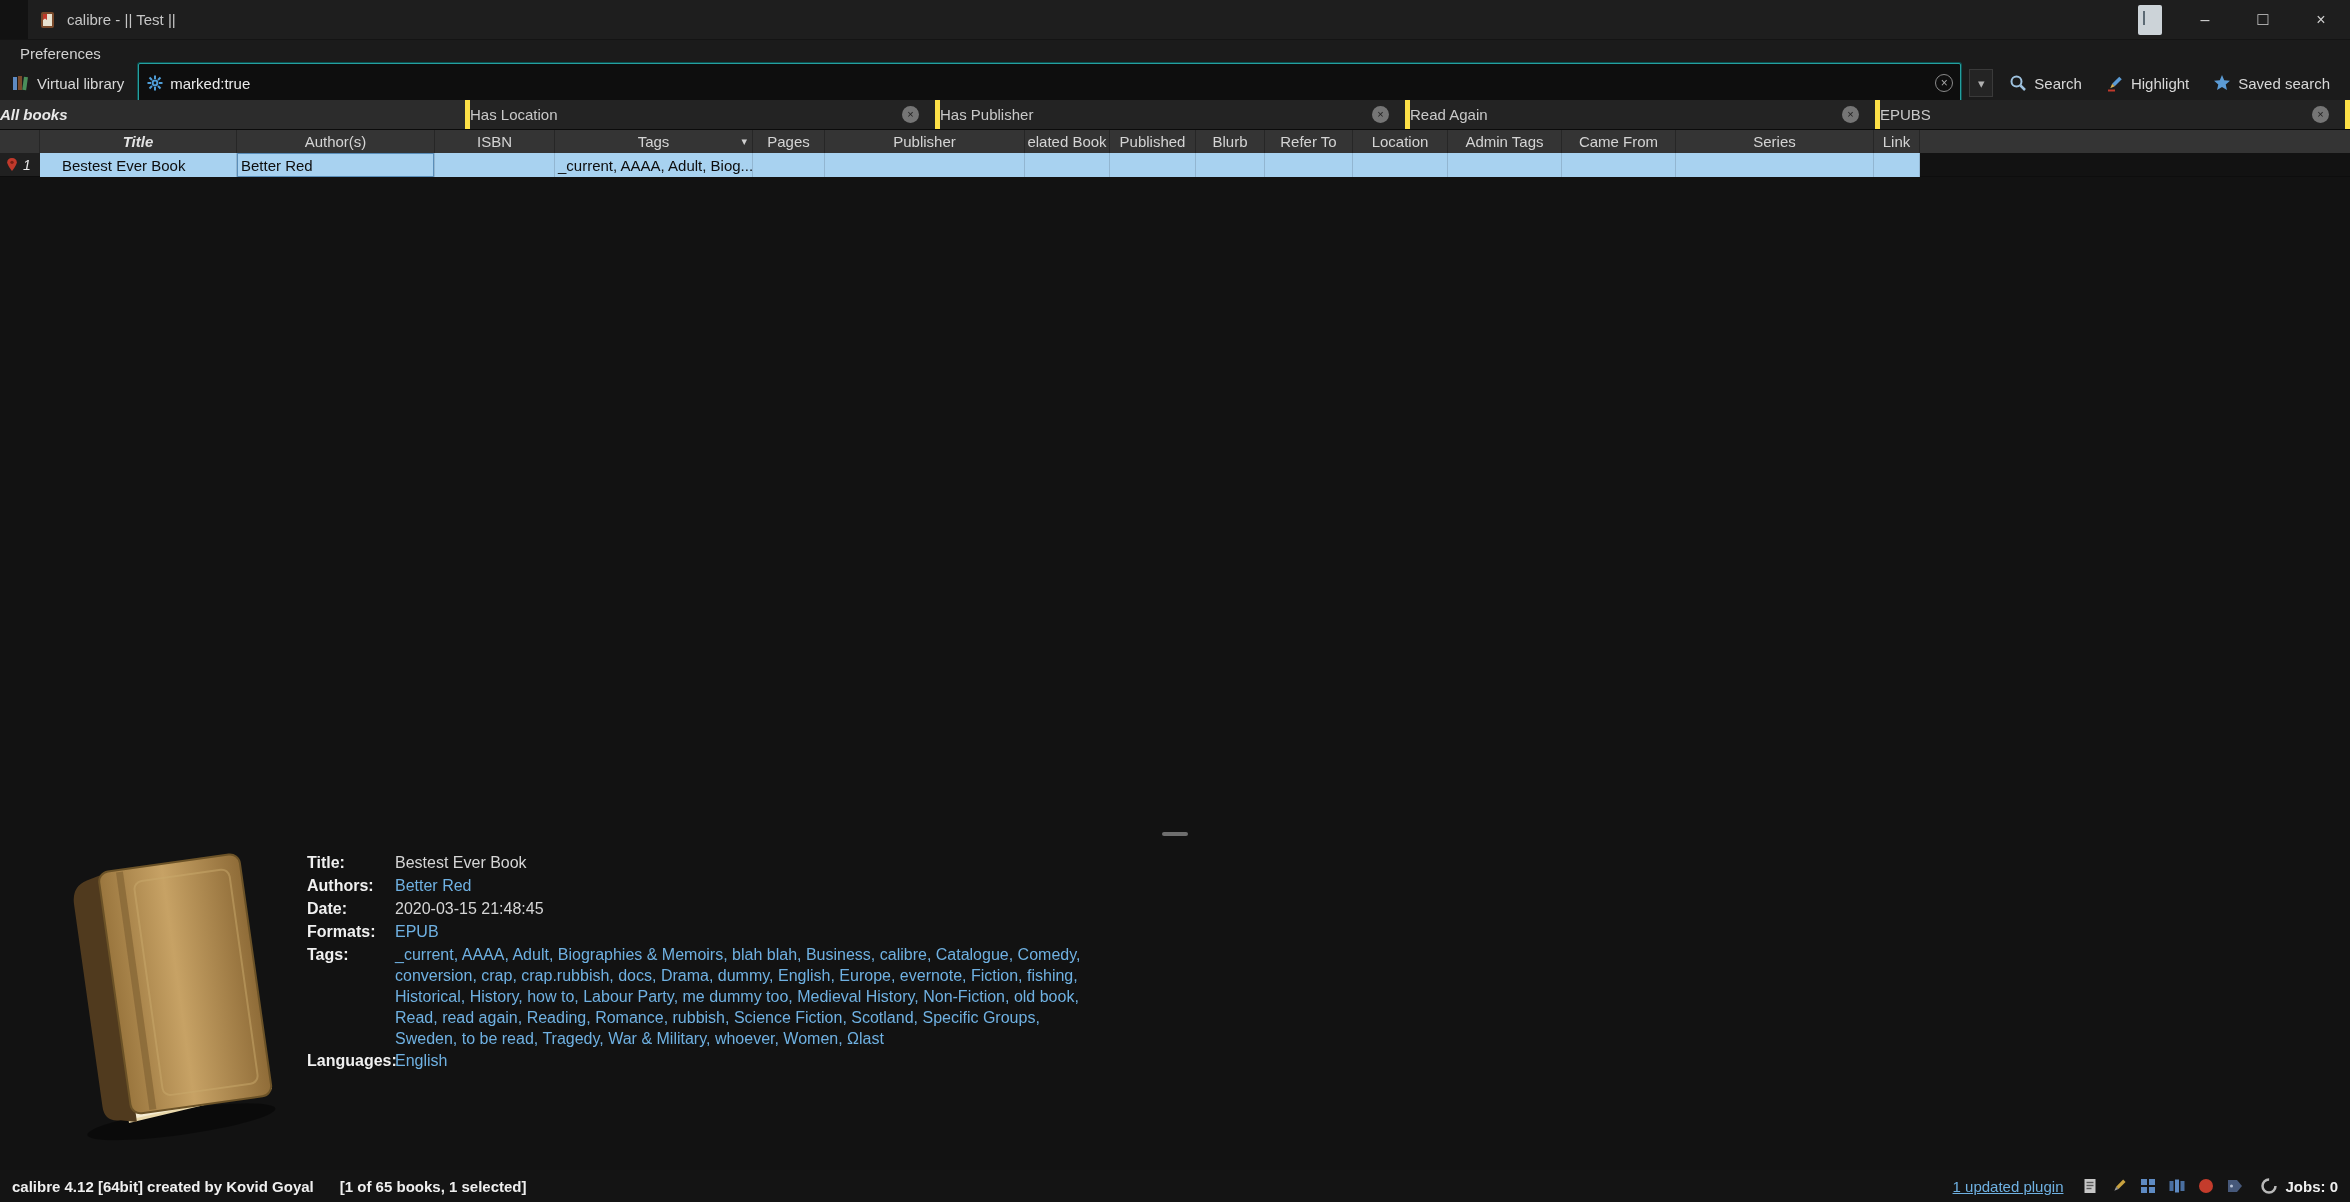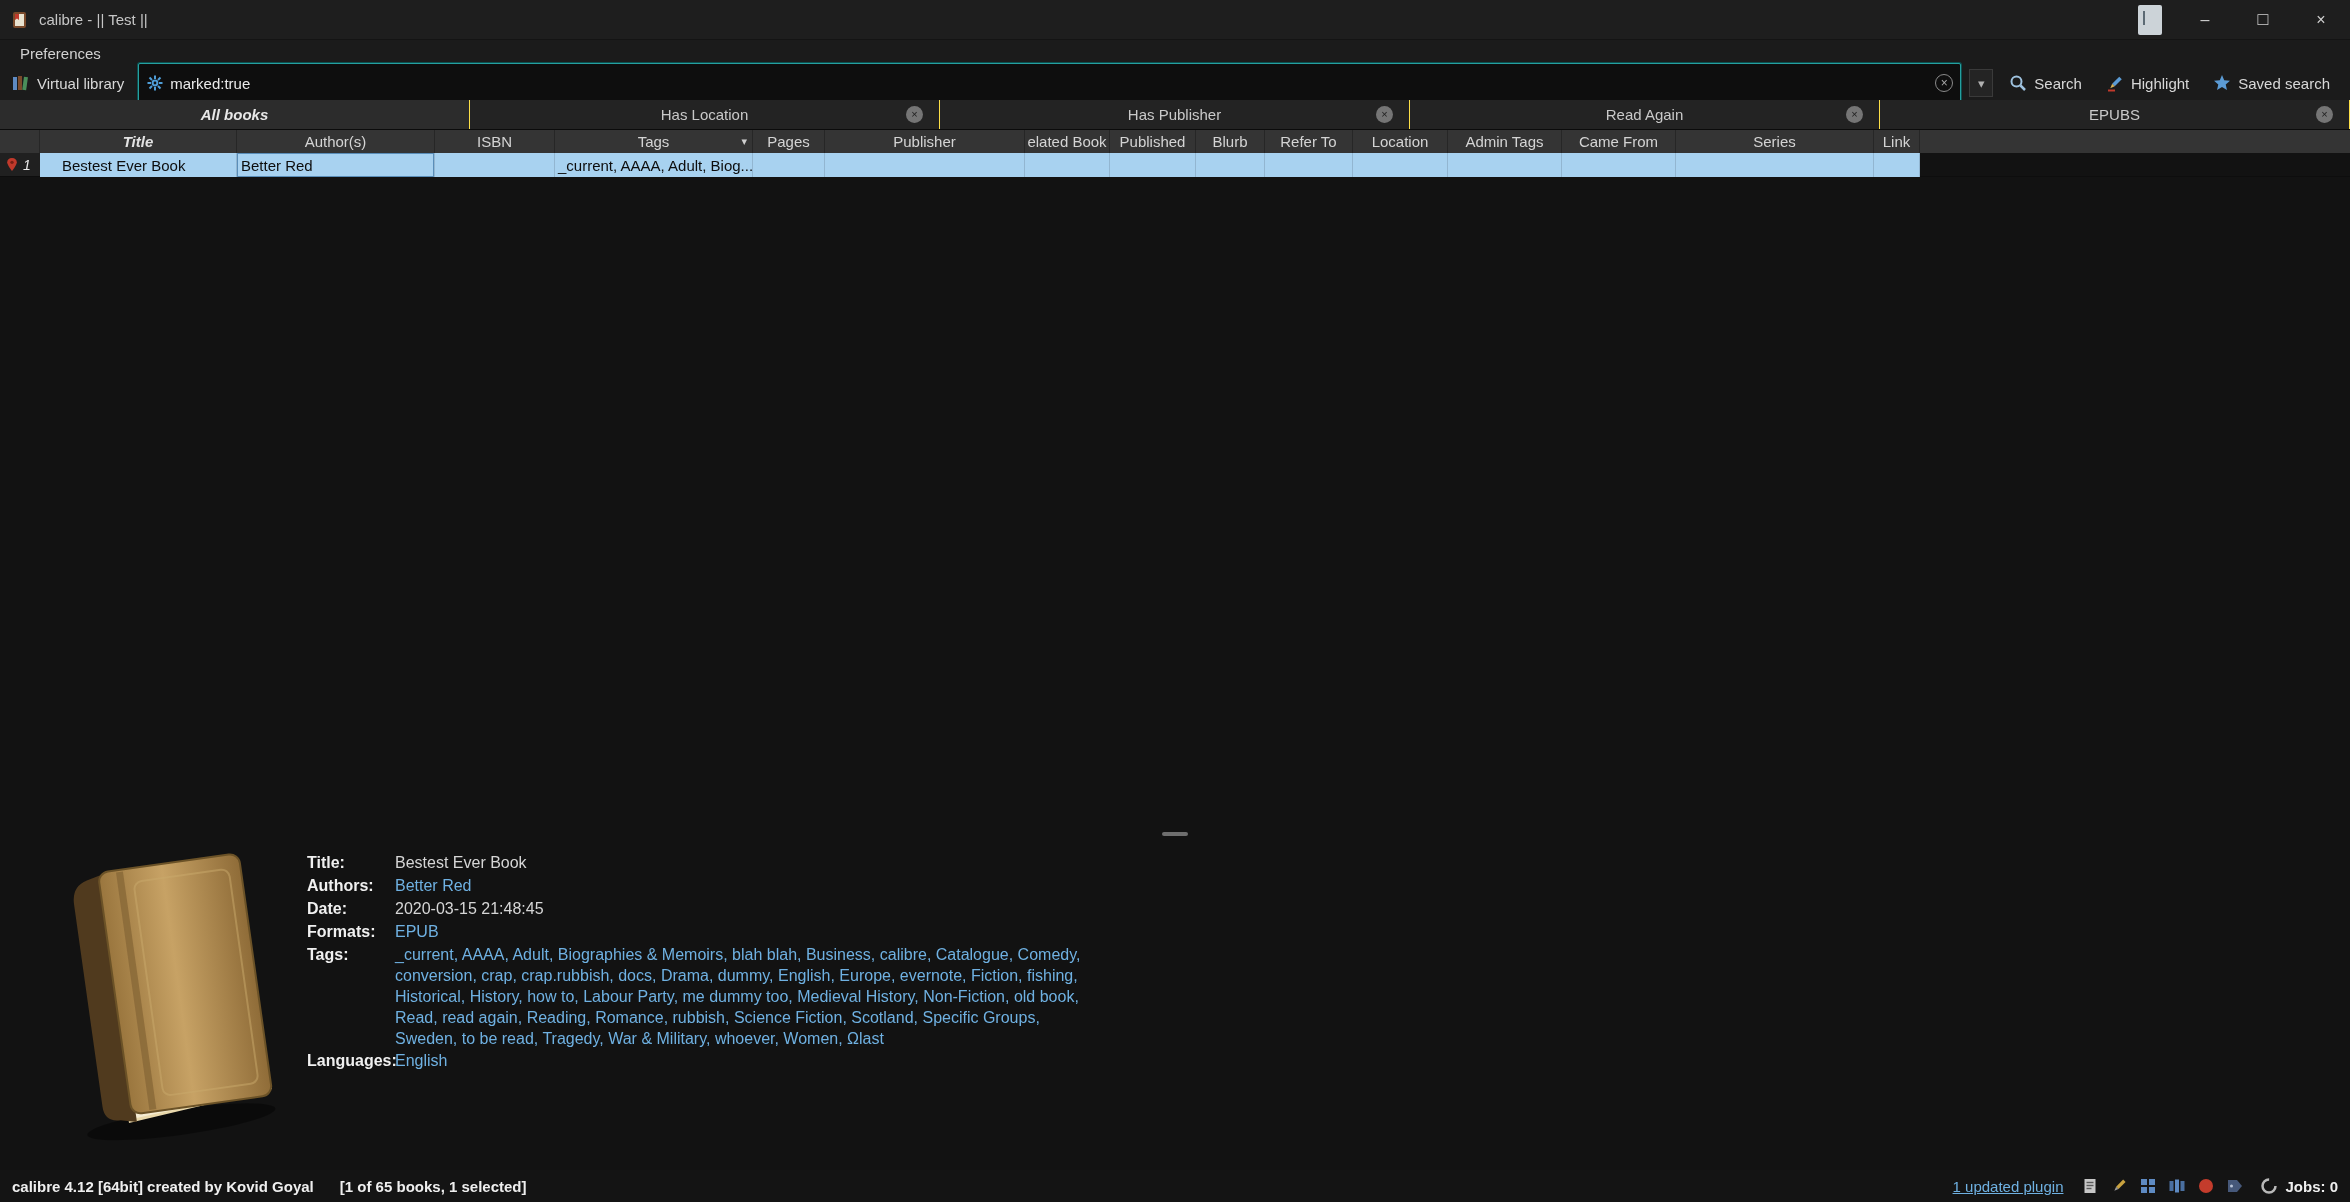--- a/index.html
+++ b/index.html
@@ -5,21 +5,21 @@
   * { box-sizing: border-box; margin: 0; padding: 0; }
   html, body { width: 2350px; height: 1202px; overflow: hidden; }
   body {
     font-family: "Liberation Sans", sans-serif;
     background: #121212;
     color: #d6d6d6;
   }
   .app { width: 2350px; height: 1202px; display: flex; flex-direction: column; background: #121212; }
 
   
-  .titlebar { height: 39px; background: #1e1e1e; display: flex; align-items: center; flex: none; }
+  .titlebar { height: 39px; background: #1e1e1e; display: flex; align-items: center; flex: none; margin-left: 28px; }
   .app-icon { margin-left: 10px; display: flex; }
   .title-text { margin-left: 9px; font-size: 15px; color: #c6c6c6; }
   .tb-spacer { flex: 1; }
   .ime-badge { width: 24px; height: 30px; background: #ccd3d8; border-radius: 2px; margin-right: 14px; position: relative; }
   .ime-badge::after { content: ""; position: absolute; left: 5px; top: 6px; width: 10px; height: 14px; border-left: 2px solid #5c6a74; }
   .winbtn { width: 58px; height: 39px; background: transparent; border: none; color: #cfcfcf; font-size: 16px; display: flex; align-items: center; justify-content: center; font-family: inherit; }
   .winbtn.max span { font-size: 18px; }
 
   
   .menubar { height: 27px; background: #1b1b1b; display: flex; align-items: center; padding-left: 14px; flex: none; border-top: 1px solid #141414; }
@@ -30,21 +30,21 @@
   .vl-btn { display: flex; align-items: center; gap: 7px; background: transparent; border: none; color: #d8d8d8; font-size: 15px; font-family: inherit; padding: 0 6px; flex: none; }
   .search-box { flex: 1; min-width: 0; height: 40px; background: #0e0e0e; border: 1px solid #25a0a0; box-shadow: 0 0 0 1px #0d4f4f; border-radius: 2px; display: flex; align-items: center; }
   .search-gear { margin: 0 7px 0 8px; display: flex; flex: none; }
   .search-input { flex: 1; min-width: 0; background: transparent; border: none; outline: none; color: #eaeaea; font-size: 15px; font-family: inherit; }
   .search-clear { flex: none; width: 18px; height: 18px; margin-right: 7px; border: 1px solid #8a8a8a; border-radius: 50%; color: #aaaaaa; font-size: 12px; line-height: 16px; text-align: center; }
   .dd-btn { flex: none; width: 24px; height: 28px; background: #242424; border: 1px solid #3a3a3a; color: #b0b0b0; font-size: 13px; display: flex; align-items: center; justify-content: center; }
   .tool-btn { display: flex; align-items: center; gap: 7px; background: transparent; border: none; color: #d8d8d8; font-size: 15px; font-family: inherit; padding: 0 8px; flex: none; }
 
   
   .tabbar { height: 30px; background: #202020; display: flex; flex: none; border-bottom: 1px solid #0b0b0b; }
-  .tab { flex: 1 1 0; position: relative; display: flex; align-items: center; justify-content: center; background: #232323; border-right: 1px solid #fde047; color: #c9c9c9; font-size: 15px; }
+  .tab { flex: 1 1 0; position: relative; display: flex; align-items: center; background: #232323; border-right: 5px solid #fde047; color: #c9c9c9; font-size: 15px; }
   .tab.active { background: #2c2c2c; color: #e8e8e8; font-weight: bold; font-style: italic; }
   .tabclose { position: absolute; right: 16px; top: 6px; width: 17px; height: 17px; border-radius: 50%; background: #757575; color: #1e1e1e; font-size: 11px; line-height: 17px; text-align: center; font-style: normal; font-weight: normal; }
 
   
   .grid { flex: 1; display: flex; flex-direction: column; background: #121212; min-height: 0; }
   .thead { height: 23px; display: flex; background: #343434; flex: none; }
   .hcell { position: relative; height: 23px; display: flex; align-items: center; justify-content: center; border-right: 1px solid #262626; color: #d4d4d4; font-size: 15px; white-space: nowrap; overflow: hidden; flex: none; }
   .hcell.sorted { font-weight: bold; font-style: italic; color: #e2e2e2; }
   .hcell .combo-arrow { position: absolute; right: 5px; font-size: 11px; color: #cfcfcf; }
   .corner { width: 40px; height: 23px; background: #343434; border-right: 1px solid #262626; flex: none; }

